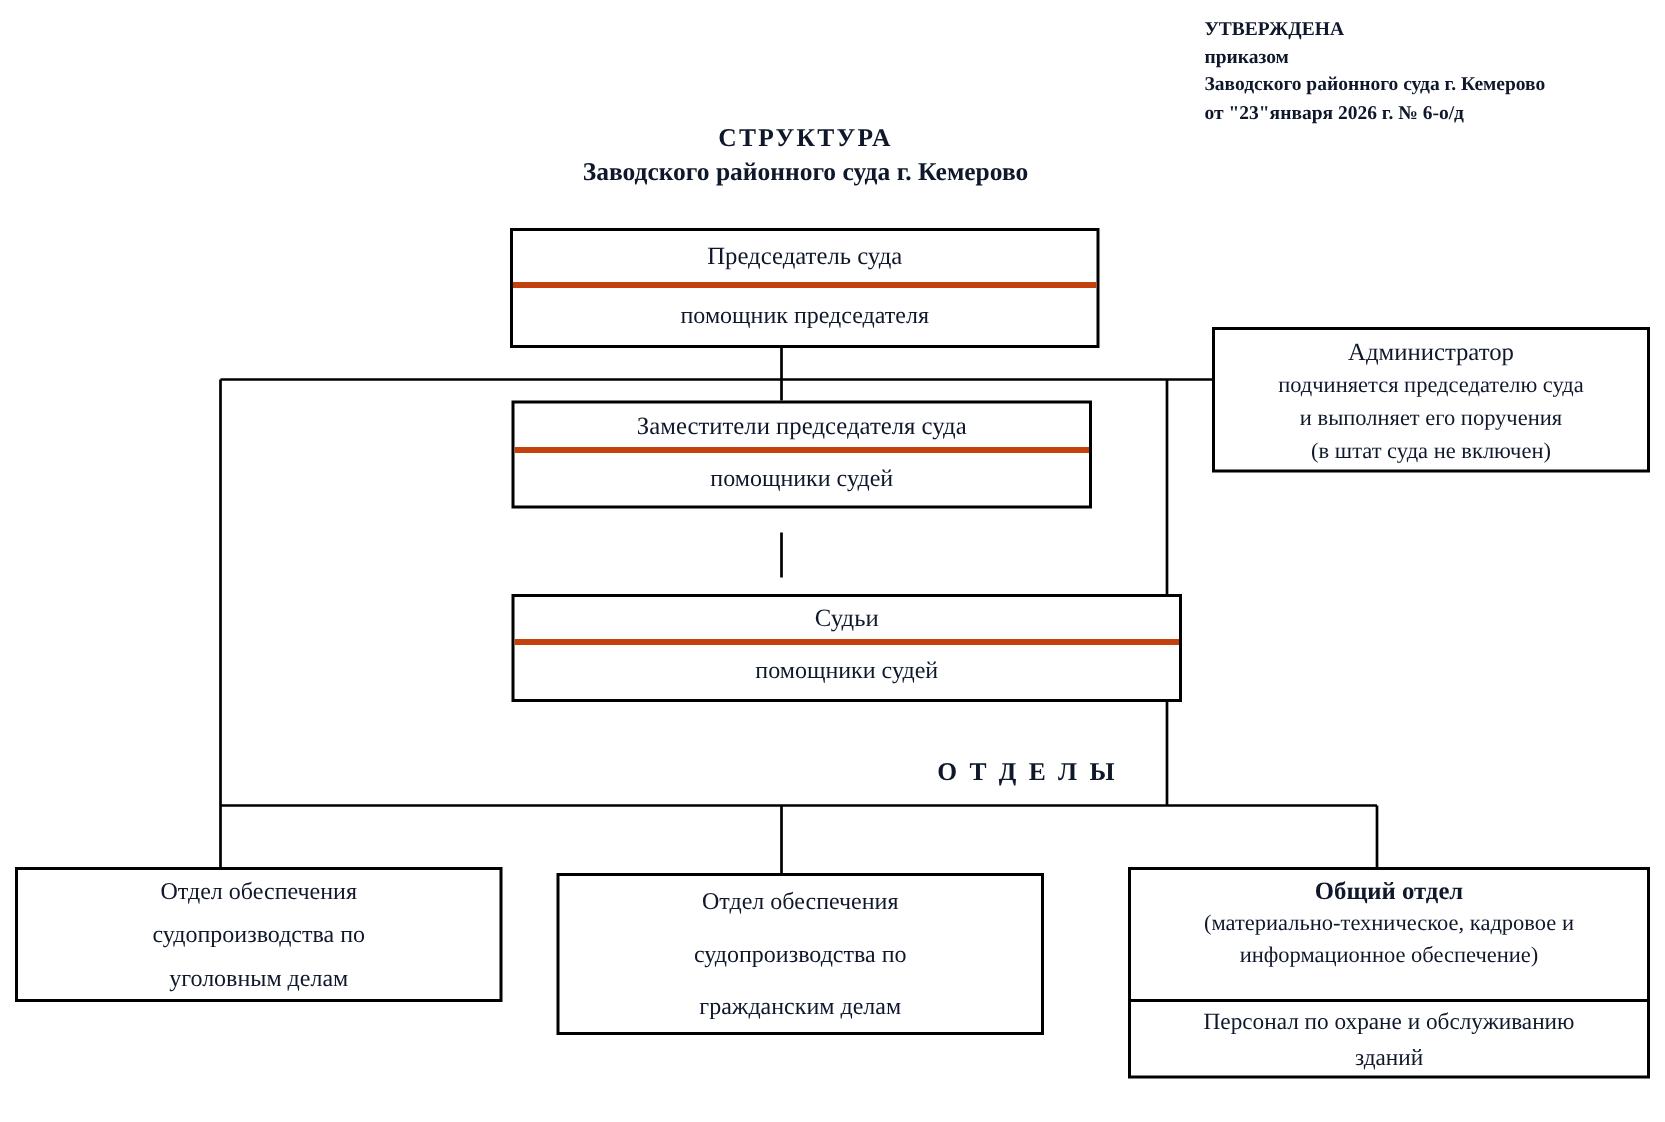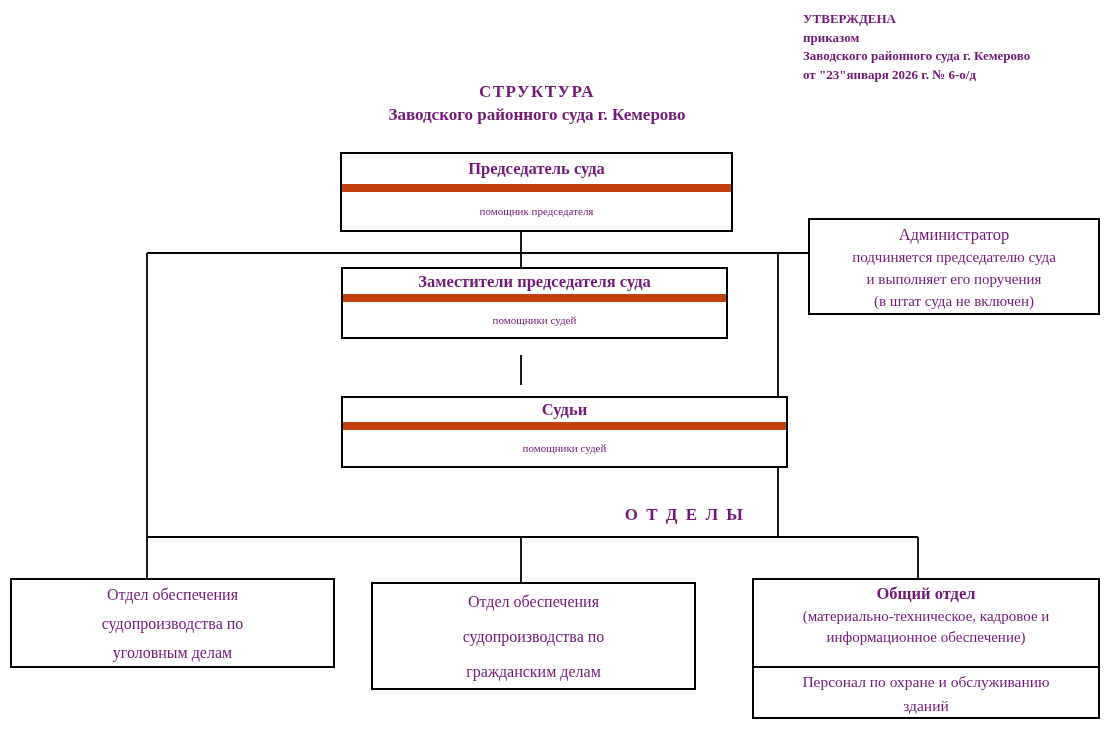--- a/index.html
+++ b/index.html
@@ -2,21 +2,21 @@
 <html lang="ru"><head>
 <meta charset="utf-8">
 <style>
   html, body { margin: 0; padding: 0; background: #ffffff; }
   .page {
     position: relative;
     width: 1110px;
     height: 748px;
     background: #ffffff;
     font-family: "Liberation Serif", "DejaVu Serif", serif;
-    color: #701a75;
+    color: #0f172a;
     overflow: hidden;
   }
   svg.connectors {
     position: absolute;
     left: 0; top: 0;
     width: 1110px; height: 748px;
     pointer-events: none;
   }
   .approval {
     position: absolute;
@@ -32,22 +32,22 @@
   }
   .doc-title .t1 { letter-spacing: 1.5px; }
   .box {
     position: absolute;
     border: 2px solid #000000;
     box-sizing: border-box;
     background: #ffffff;
     text-align: center;
   }
   .row { display: flex; align-items: center; justify-content: center; box-sizing: border-box; }
-  .row.head { font-weight: bold; font-size: 16.5px; border-bottom: 8px solid #c2410c; }
-  .row.sub  { font-size: 11px; }
+  .row.head { font-weight: normal; font-size: 16.5px; border-bottom: 4px solid #c2410c; }
+  .row.sub  { font-size: 16px; }
 
   
   .box.chairman { left: 340px; top: 152px; width: 393px; height: 80px; }
   .box.chairman .head { height: 38px; }
   .box.chairman .sub  { height: 38px; }
 
   
   .box.admin { left: 808px; top: 218px; width: 292px; height: 97px; font-size: 15px; line-height: 22px; padding-top: 3px; }
   .box.admin .title { font-weight: normal; font-size: 16.5px; line-height: 23px; }
 

